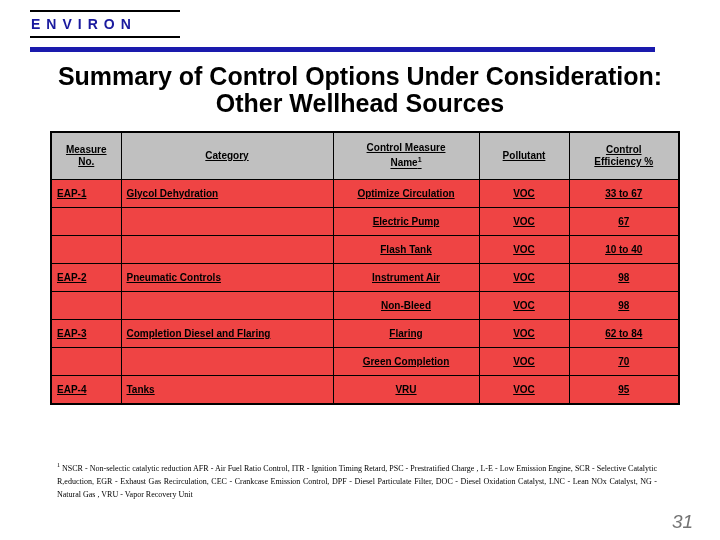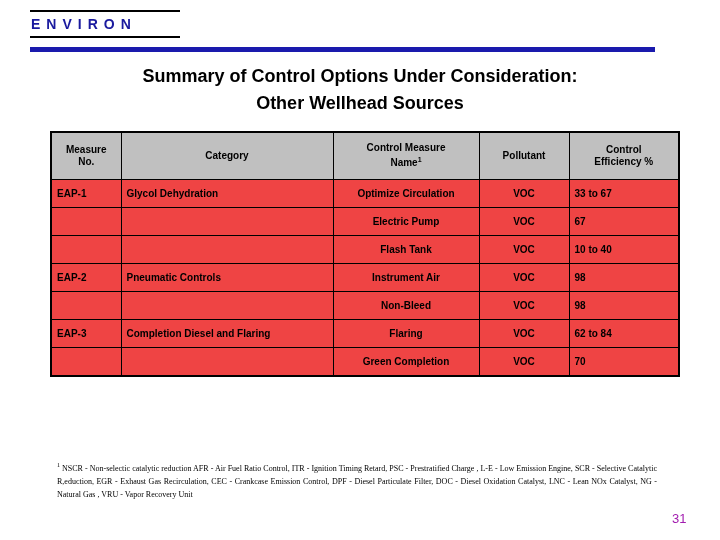--- a/index.html
+++ b/index.html
@@ -51,37 +51,38 @@
     background: #1a1aad;
   }
 
   
   #page-title {
     position: absolute;
     left: 0;
     top: 63px;
     width: 720px;
     text-align: center;
-    font-size: 18px;
+    font-size: 25px;
     font-weight: bold;
     color: #000000;
     line-height: 27px;
     letter-spacing: 0px;
   }
   #page-title .title-line { display: block; }
 
   
   #options-table {
     position: absolute;
     left: 50px;
     top: 131px;
     width: 630px;
     border-collapse: collapse;
     table-layout: fixed;
     border: 2px solid #000000;
+    text-decoration: underline;
   }
   #options-table th,
   #options-table td {
     border: 1px solid #000000;
     font-size: 10px;
     font-weight: bold;
     color: #000000;
     padding: 0 5px;
     line-height: 12px;
   }
@@ -99,21 +100,21 @@
   .col-measure { width: 70px; }
   .col-category { width: 212px; }
   .col-name { width: 146px; }
   .col-pollutant { width: 90px; }
   .col-eff { width: 110px; }
 
   td.cell-measure { text-align: left; }
   td.cell-category { text-align: left; }
   td.cell-name { text-align: center; }
   td.cell-pollutant { text-align: center; }
-  td.cell-eff { }
+  td.cell-eff { text-align: center; }
 
   .sup-marker {
     font-size: 7px;
     vertical-align: super;
     font-weight: bold;
   }
 
   
   #footnote {
     position: absolute;
@@ -130,22 +131,23 @@
     font-size: 6px;
     vertical-align: super;
   }
 
   
   #page-number {
     position: absolute;
     left: 672px;
     top: 511px;
     font-family: "Liberation Sans", sans-serif;
-    font-size: 13px;
-    color: #a21caf;
+    font-size: 19px;
+    color: #737373;
+    font-style: italic;
   }
 </style>
 </head>
 <body>
 
 <div id="logo-block">
   <div id="logo-rule-top"></div>
   <div id="logo-wordmark">ENVIRON</div>
   <div id="logo-rule-bottom"></div>
 </div>
@@ -229,18 +231,25 @@
         <td class="cell-pollutant">VOC</td>
         <td class="cell-eff">62 to 84</td>
       </tr>
       <tr>
         <td class="cell-measure"></td>
         <td class="cell-category"></td>
         <td class="cell-name">Green Completion</td>
         <td class="cell-pollutant">VOC</td>
         <td class="cell-eff">70</td>
       </tr>
+      <tr>
+        <td class="cell-measure">EAP-4</td>
+        <td class="cell-category">Tanks</td>
+        <td class="cell-name">VRU</td>
+        <td class="cell-pollutant">VOC</td>
+        <td class="cell-eff">95</td>
+      </tr>
     </tbody>
 </table>
 
 <div id="footnote"><span class="fn-marker">1</span><span> NSCR - Non-selectic catalytic reduction  AFR - Air Fuel Ratio Control, ITR - Ignition Timing Retard, PSC - Prestratified Charge , L-E - Low Emission Engine, SCR - Selective Catalytic R,eduction, EGR - Exhaust Gas Recirculation, CEC - Crankcase Emission Control, DPF - Diesel Particulate Filter, DOC - Diesel Oxidation Catalyst, LNC - Lean NOx Catalyst, NG - Natural Gas , VRU - Vapor Recovery Unit</span></div>
 
 <div id="page-number">31</div>
 
 </body></html>

